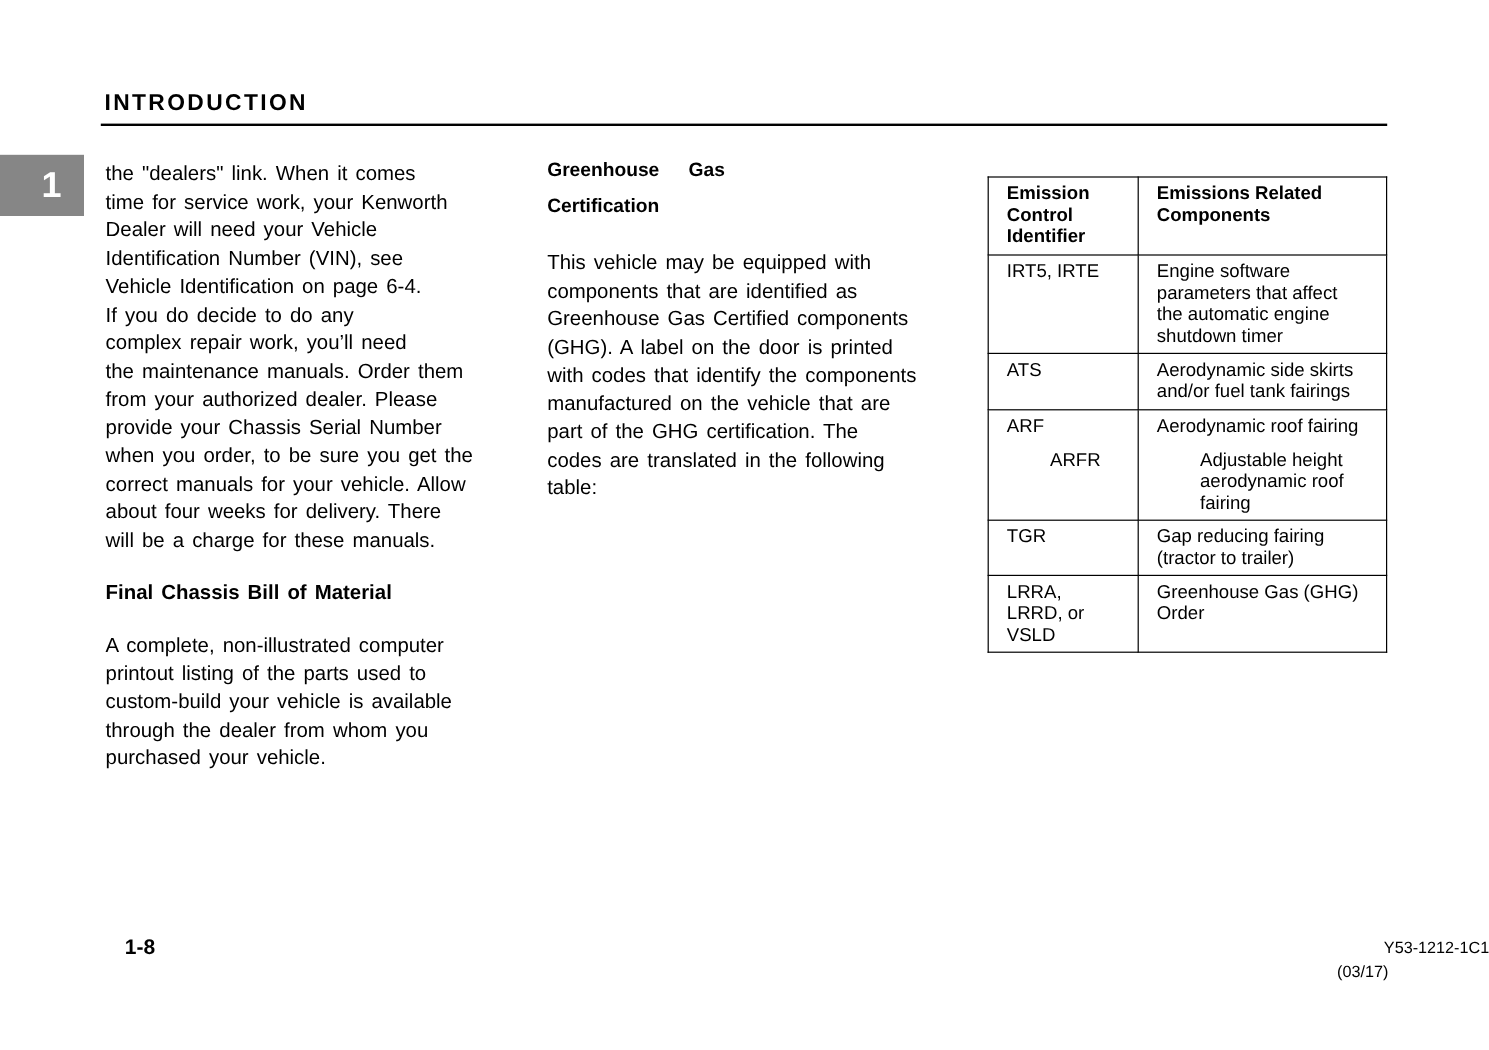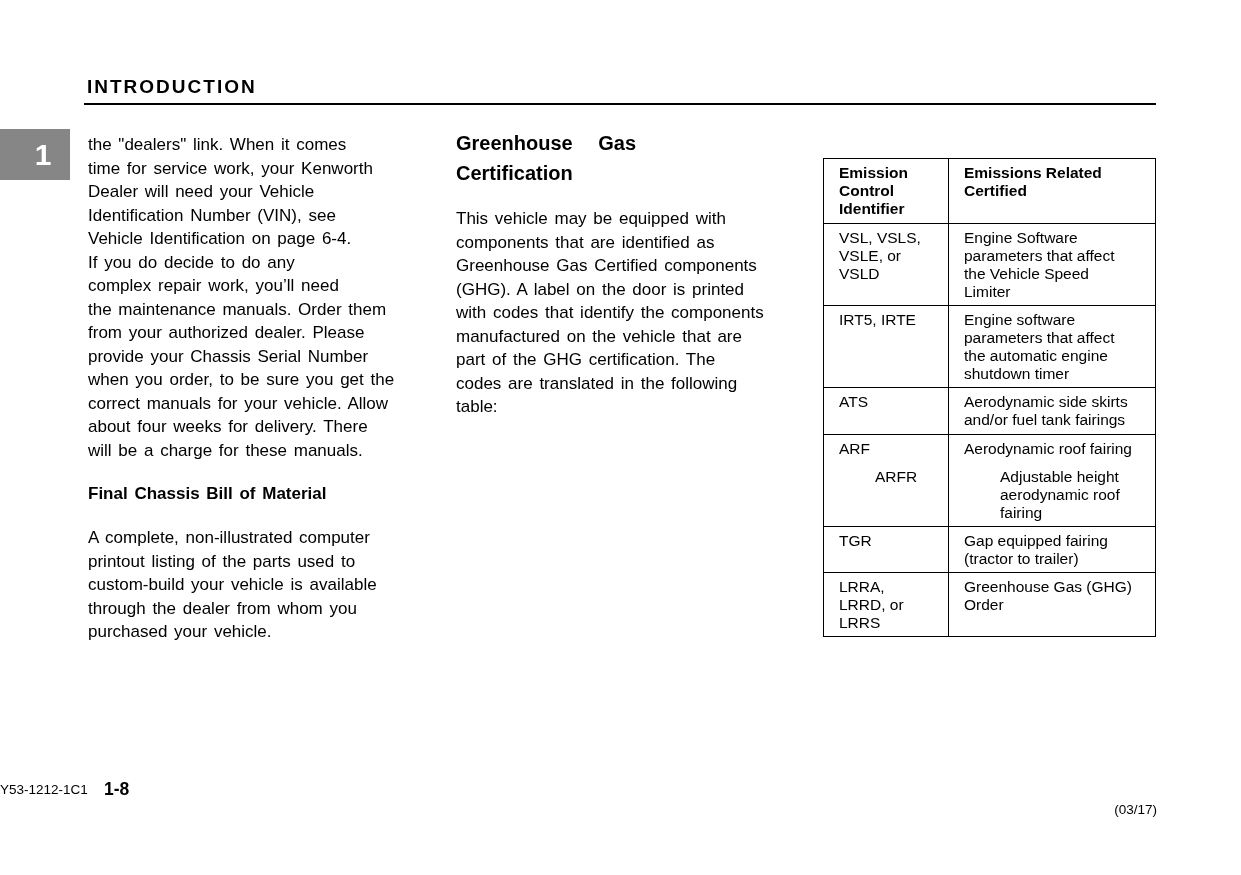--- a/index.html
+++ b/index.html
@@ -33,27 +33,27 @@
 
   
   .col{position:absolute;font-size:17px;line-height:23.5px;word-spacing:2px;}
   .col p{margin:0;}
   .col-left{left:88px;top:133px;width:342px;}
   .col-mid{left:456px;top:128px;width:340px;}
   .col h3{font-size:17px;font-weight:bold;margin:12px 0 28px 0;line-height:23px;}
   .col h3.second{margin:20px 0 21px 0;}
   .col-left .p2{margin-bottom:0;}
   .col-mid h2{
-    font-size:20px;font-weight:bold;line-height:30px;margin:0 0 19px 0;
+    font-size:16px;font-weight:bold;line-height:30px;margin:0 0 19px 0;
     word-spacing:20px;
   }
 
   
   .ghg-table{
-    position:absolute;left:823px;top:158px;width:332px;
+    position:absolute;left:823px;top:147px;width:332px;
     border-collapse:collapse;table-layout:fixed;
     font-size:15.5px;line-height:18px;
   }
   .ghg-table col.c1{width:125px;}
   .ghg-table col.c2{width:207px;}
   .ghg-table th,.ghg-table td{
     border:1.5px solid #000000;
     vertical-align:top;text-align:left;
     padding:5px 8px 4px 15px;
     font-weight:normal;
@@ -68,21 +68,21 @@
   tr.r6{height:63px;}
   .cell-sub + .cell-sub{margin-top:10px;margin-left:36px;}
 
   
   .footer-page-number{
     position:absolute;left:104px;top:779px;
     font-size:17.5px;font-weight:bold;
   }
   .footer-doc-number{
     position:absolute;left:0;top:782px;width:1241px;
-    text-align:left;font-size:13.5px;
+    text-align:right;font-size:13.5px;
   }
   .footer-revision{
     position:absolute;right:84px;top:782px;font-size:13.5px;margin-top:20px;
   }
 </style>
 </head>
 <body>
 
 <div class="page">
 
@@ -134,30 +134,21 @@
     <colgroup>
         <col class="c1">
         <col class="c2">
       </colgroup>
     <tbody>
         <tr class="hrow">
       <th class="pre">Emission
 Control
 Identifier</th>
       <th class="pre">Emissions Related
-Certified</th>
-    </tr>
-    <tr class="r1">
-      <td class="pre">VSL, VSLS,
-VSLE, or
-VSLD</td>
-      <td class="pre">Engine Software
-parameters that affect
-the Vehicle Speed
-Limiter</td>
+Components</th>
     </tr>
     <tr class="r2">
       <td class="pre">IRT5, IRTE</td>
       <td class="pre">Engine software
 parameters that affect
 the automatic engine
 shutdown timer</td>
     </tr>
     <tr class="r3">
       <td class="pre">ATS</td>
@@ -170,27 +161,27 @@
         <div class="cell-sub">ARFR</div>
       </td>
       <td>
         <div class="cell-sub">Aerodynamic roof fairing</div>
         <div class="cell-sub pre">Adjustable height
 aerodynamic roof fairing</div>
       </td>
     </tr>
     <tr class="r5">
       <td class="pre">TGR</td>
-      <td class="pre">Gap equipped fairing
+      <td class="pre">Gap reducing fairing
 (tractor to trailer)</td>
     </tr>
     <tr class="r6">
       <td class="pre">LRRA,
 LRRD, or
-LRRS</td>
+VSLD</td>
       <td class="pre">Greenhouse Gas (GHG)
 Order</td>
     </tr>
   </tbody>
     </table>
 
   <div class="footer-page-number">1-8</div>
   <div class="footer-doc-number">Y53-1212-1C1</div>
   <div class="footer-revision">(03/17)</div>
 

